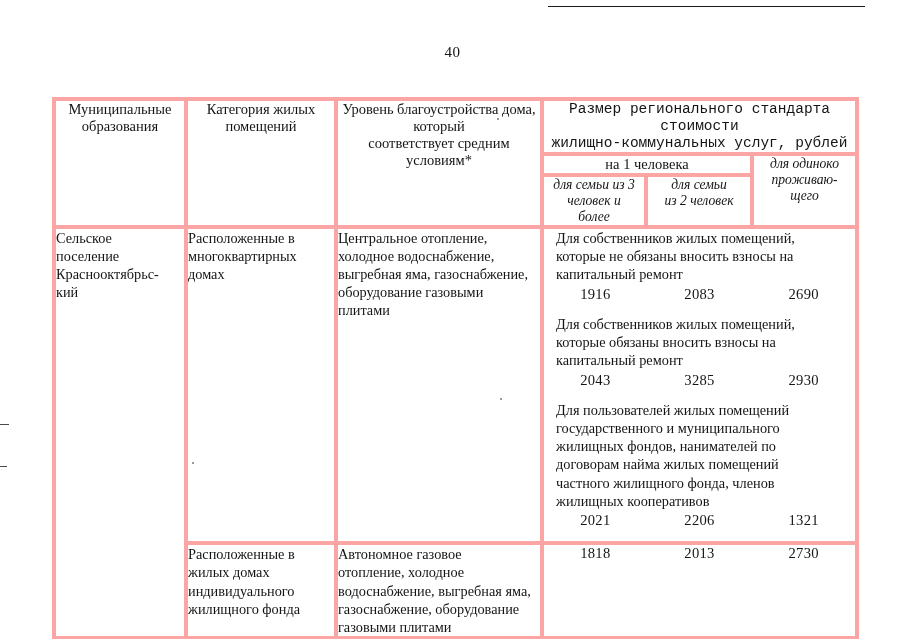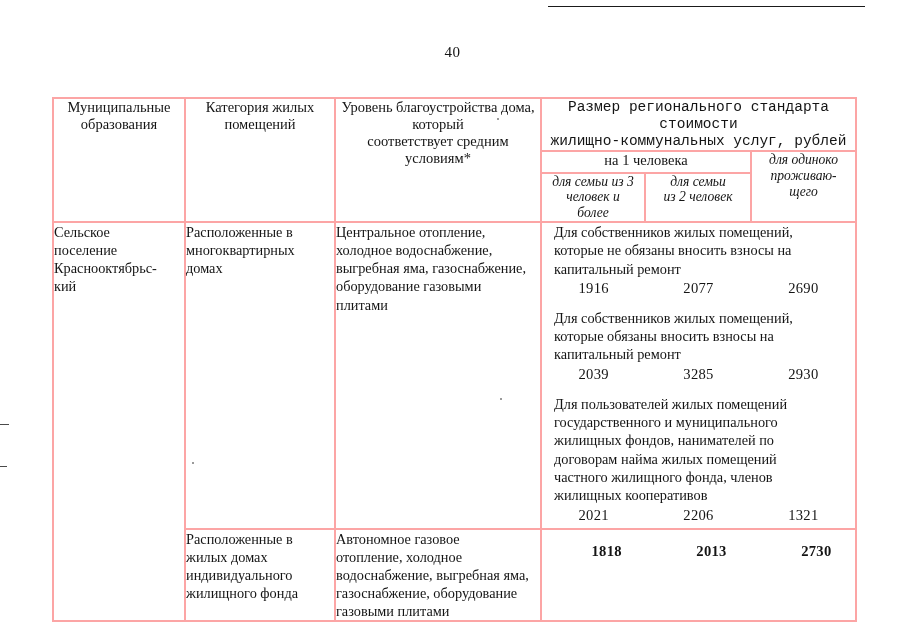--- a/index.html
+++ b/index.html
@@ -81,21 +81,21 @@
   table.doc-table {
     position: absolute;
     left: 52px;
     top: 97px;
     width: 803px;
     border-collapse: collapse;
     table-layout: fixed;
   }
   table.doc-table td,
   table.doc-table th {
-    border: 2px solid #fca5a5;
+    border: 4px solid #fca5a5;
     vertical-align: top;
     padding: 0;
     font-weight: normal;
   }
 
   .hdr {
     text-align: center;
     vertical-align: middle;
     font-size: 14.5px;
     line-height: 1.18;
@@ -140,42 +140,41 @@
     line-height: 1.28;
     white-space: pre-line;
     margin: 0 0 2px 12px;
   }
   .money-row {
     display: flex;
     width: 100%;
     margin: 2px 0 12px 0;
   }
   .money-row:last-child {
-    margin-bottom: 4px;
+    margin-bottom: 12px;
   }
   .money-val {
     text-align: center;
     font-size: 14.6px;
     letter-spacing: 0.3px;
   }
   .mv1 { width: 104px; }
   .mv2 { width: 107px; }
   .mv3 { width: 104px; }
 
   .row2-lvl {
     padding-top: 7px;
   }
   .row2-money {
     padding-top: 7px;
   }
   .row2-values {
     display: flex;
     width: 100%;
-    margin: 13px;
-    font-weight: bold;
+    margin: 0;
   }
 </style>
 </head>
 <body>
 
 <div class="page">
 
   <div class="top-rule"></div>
   <div class="edge-mark-1"></div>
   <div class="edge-mark-2"></div>
@@ -235,29 +234,29 @@
 выгребная яма, газоснабжение,
 оборудование газовыми
 плитами</td>
         <td class="money-block" colspan="3">
 
           <p class="money-text">Для собственников жилых помещений,
 которые не обязаны вносить взносы на
 капитальный ремонт</p>
           <div class="money-row">
             <span class="money-val mv1">1916</span>
-            <span class="money-val mv2">2077</span>
+            <span class="money-val mv2">2083</span>
             <span class="money-val mv3">2690</span>
           </div>
 
           <p class="money-text">Для собственников  жилых помещений,
 которые обязаны вносить взносы на
 капитальный ремонт</p>
           <div class="money-row">
-            <span class="money-val mv1">2039</span>
+            <span class="money-val mv1">2043</span>
             <span class="money-val mv2">3285</span>
             <span class="money-val mv3">2930</span>
           </div>
 
           <p class="money-text">Для пользователей жилых помещений
 государственного и муниципального
 жилищных фондов, нанимателей по
 договорам найма жилых помещений
 частного жилищного фонда, членов
 жилищных кооперативов</p>

